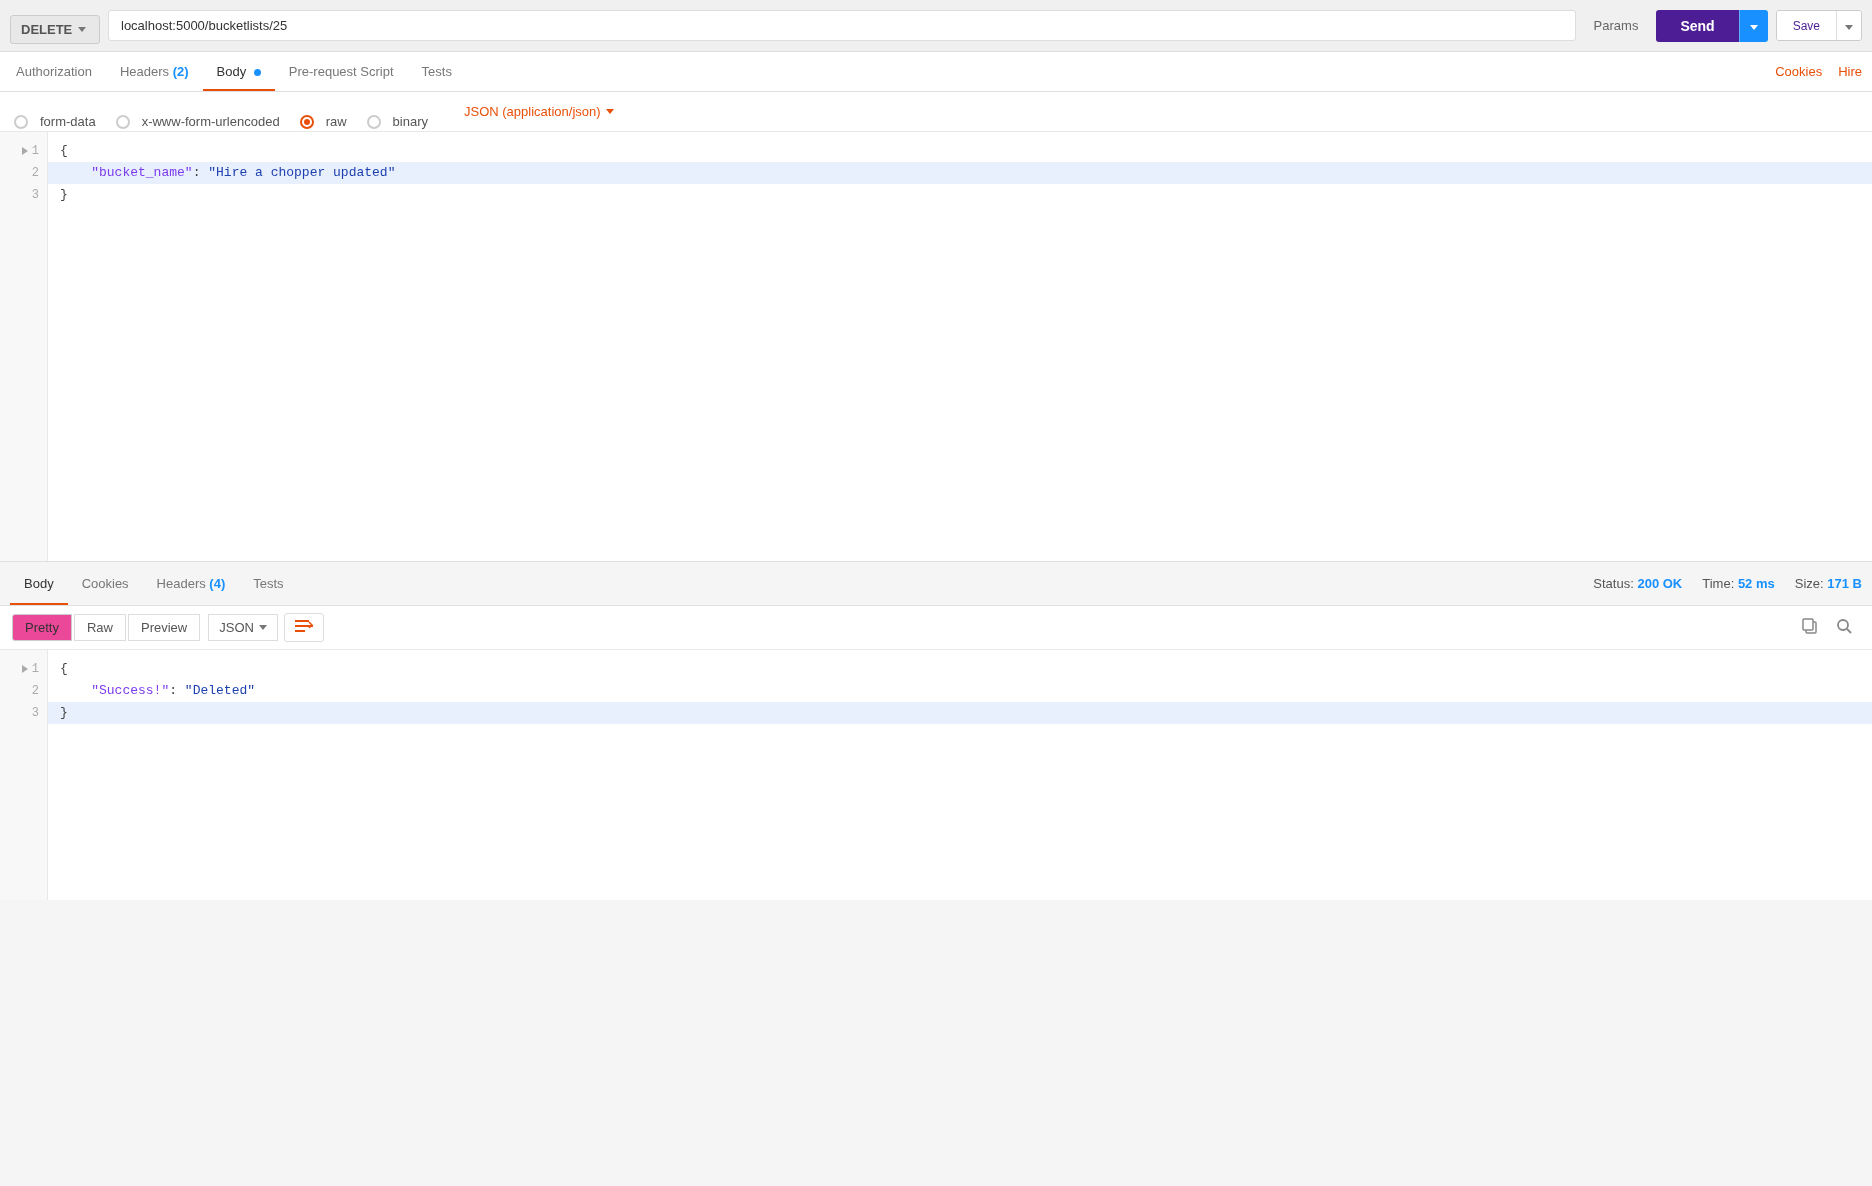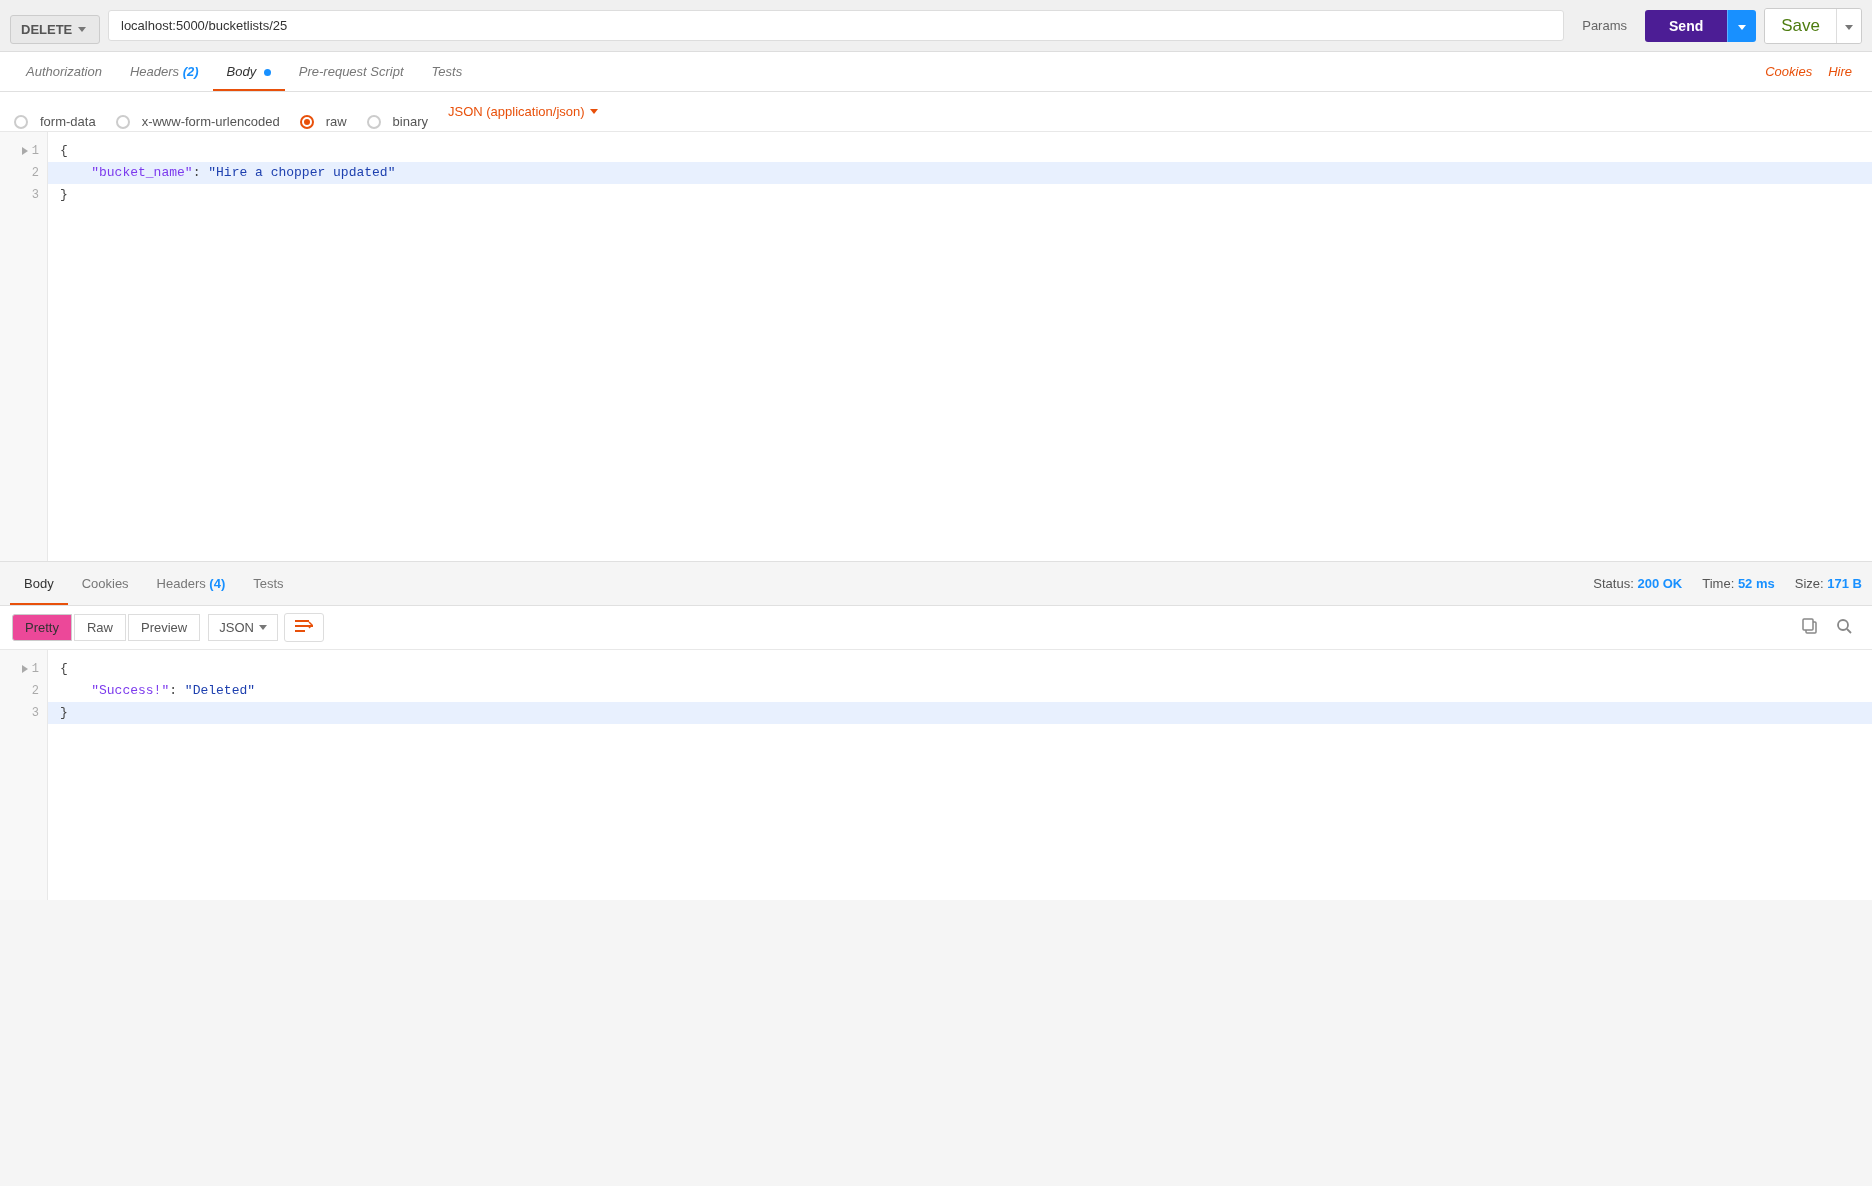--- a/index.html
+++ b/index.html
@@ -102,43 +102,42 @@
       display: flex;
       border: 1px solid #ccc;
       border-radius: 3px;
       overflow: hidden;
     }
 
     .save-btn {
       background: white;
       border: none;
       padding: 7px 16px;
-      font-size: 17px;
-      cursor: pointer;
-      color: #4d7c0f;
+      font-size: 12px;
+      cursor: pointer;
+      color: #4c1d95;
     }
 
     .save-dropdown-btn {
       background: white;
       border: none;
       border-left: 1px solid #ddd;
       padding: 7px 8px;
       cursor: pointer;
     }
 
     
     .request-tabs {
       display: flex;
       align-items: center;
       background: white;
       border-bottom: 1px solid #e0e0e0;
-      padding: 0 12px;
+      padding: 0 2px;
       height: 40px;
       position: relative;
-      font-style: italic;
     }
 
     .tab {
       padding: 10px 14px;
       font-size: 13px;
       color: #777;
       cursor: pointer;
       border-bottom: 2px solid transparent;
       margin-bottom: -1px;
     }
@@ -221,20 +220,21 @@
 
     .json-type-btn {
       display: flex;
       align-items: center;
       gap: 5px;
       color: #e8500a;
       font-size: 13px;
       cursor: pointer;
       background: none;
       border: none;
+      margin-left: 16px;
     }
 
     
     .code-editor {
       background: white;
       border-bottom: 1px solid #e0e0e0;
       display: flex;
       height: 430px;
       font-family: 'Courier New', Courier, monospace;
       font-size: 13px;

